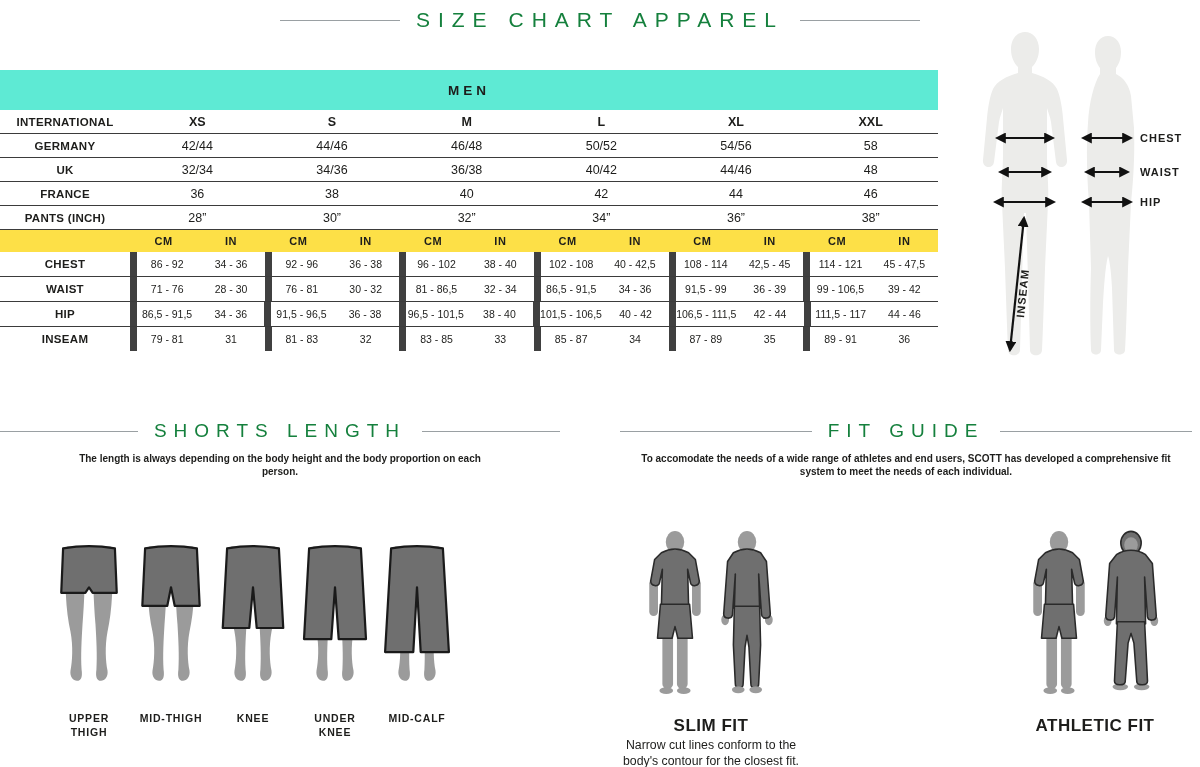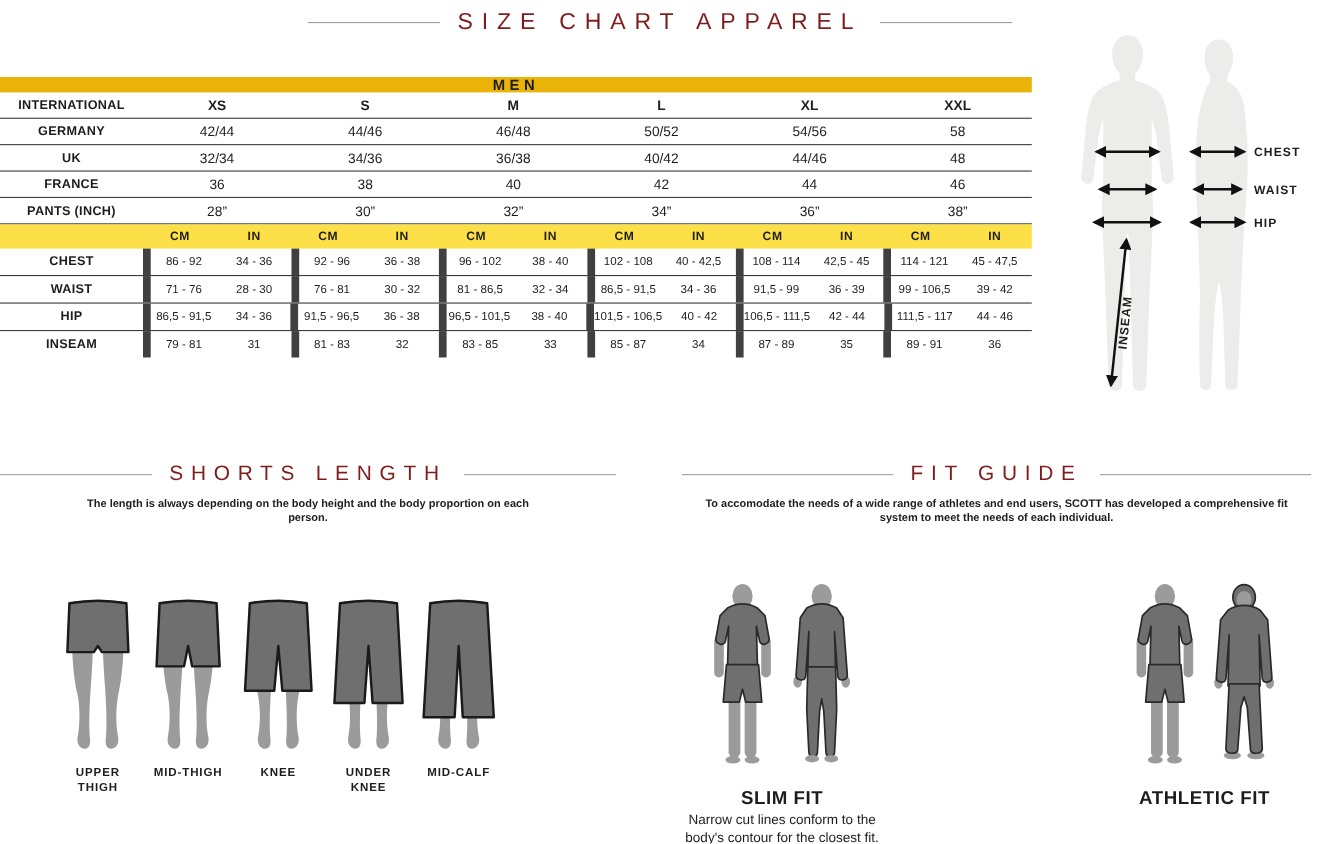--- a/index.html
+++ b/index.html
@@ -1,25 +1,25 @@
 <!DOCTYPE html>
 <html><head>
 <meta charset="utf-8">
 <style>
   html,body{margin:0;padding:0;background:#fff;}
   #canvas{position:relative;width:1200px;height:767px;background:#fff;overflow:hidden;
           font-family:"Liberation Sans",sans-serif;color:#1d1d1b;}
   
-  .sec-heading{display:flex;align-items:center;gap:16px;color:#7f1d1d;}
+  .sec-heading{display:flex;align-items:center;gap:16px;color:#15803d;}
   .sec-heading .line{flex:1;height:1px;background:#9aa0a3;}
   .sec-heading .ht{font-weight:300;letter-spacing:8px;white-space:nowrap;}
   .page-title{position:absolute;top:8px;left:280px;width:640px;font-size:21px;}
   
   .size-table{position:absolute;left:0;top:70px;width:938px;}
-  .t-band{height:14px;background:#eab308;display:flex;align-items:center;justify-content:center;
+  .t-band{height:40px;background:#5eead4;display:flex;align-items:center;justify-content:center;
           font-weight:bold;font-size:13.5px;letter-spacing:4px;}
   .t-row{display:grid;grid-template-columns:130px repeat(12,1fr);align-items:center;height:23px;}
   .t-row.meas{height:24px;}
   .t-row.bb{border-bottom:1px solid #3b3b3b;}
   .t-row.unit{height:22px;background:#fde047;border-bottom:none;}
   .t-label{font-weight:bold;font-size:11.5px;text-align:center;letter-spacing:0.3px;}
   .t-cell{text-align:center;font-size:12.5px;white-space:nowrap;}
   .t-cell.span2{grid-column:span 2;}
   .t-cell.b{font-weight:bold;}
   .t-cell.u{font-size:11px;font-weight:bold;letter-spacing:0.5px;}
@@ -32,21 +32,21 @@
   
   .shorts-section{position:absolute;left:0;top:420px;width:560px;height:330px;}
   .fit-section{position:absolute;left:620px;top:420px;width:572px;height:347px;}
   .sub-heading{font-size:19px;}
   .sub-heading .ht{letter-spacing:7px;}
   .section-desc{font-weight:bold;font-size:10px;line-height:1.33;text-align:center;margin:10px auto 0;}
   .shorts-section .section-desc{width:420px;}
   .fit-section .section-desc{width:540px;}
   .shorts-row{position:absolute;top:112px;left:52px;display:flex;gap:8px;}
   .shorts-item{width:74px;display:flex;flex-direction:column;align-items:center;}
-  .shorts-label{margin-top:9px;font-size:10.5px;font-weight:bold;letter-spacing:0.8px;
+  .shorts-label{margin-top:25px;font-size:10.5px;font-weight:bold;letter-spacing:0.8px;
                 text-align:center;line-height:1.3;}
   .fit-row{position:absolute;top:110px;left:0;right:6px;display:flex;justify-content:space-between;}
   .fit-item{width:182px;display:flex;flex-direction:column;align-items:center;}
   .fit-figures{display:flex;gap:4px;align-items:flex-end;}
   .fit-label{margin-top:20px;font-size:17px;font-weight:bold;letter-spacing:0.5px;text-align:center;}
   .fit-desc{margin-top:2px;font-size:12.3px;line-height:1.3;text-align:center;width:180px;}
   .defs-holder{position:absolute;width:0;height:0;overflow:hidden;}
 </style>
 </head>
 <body>

